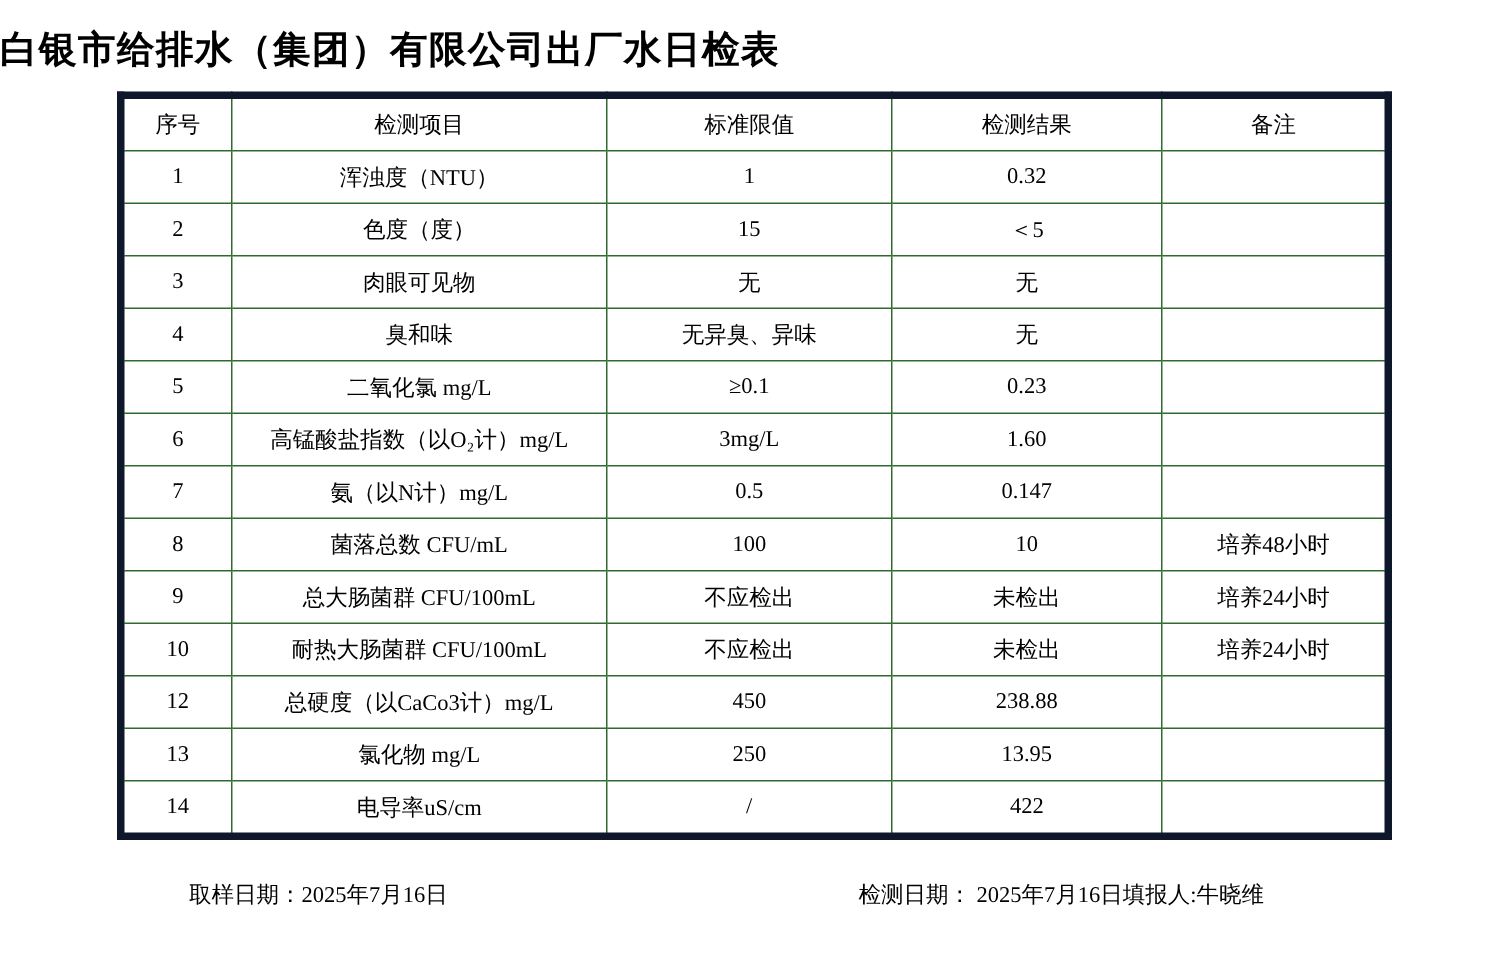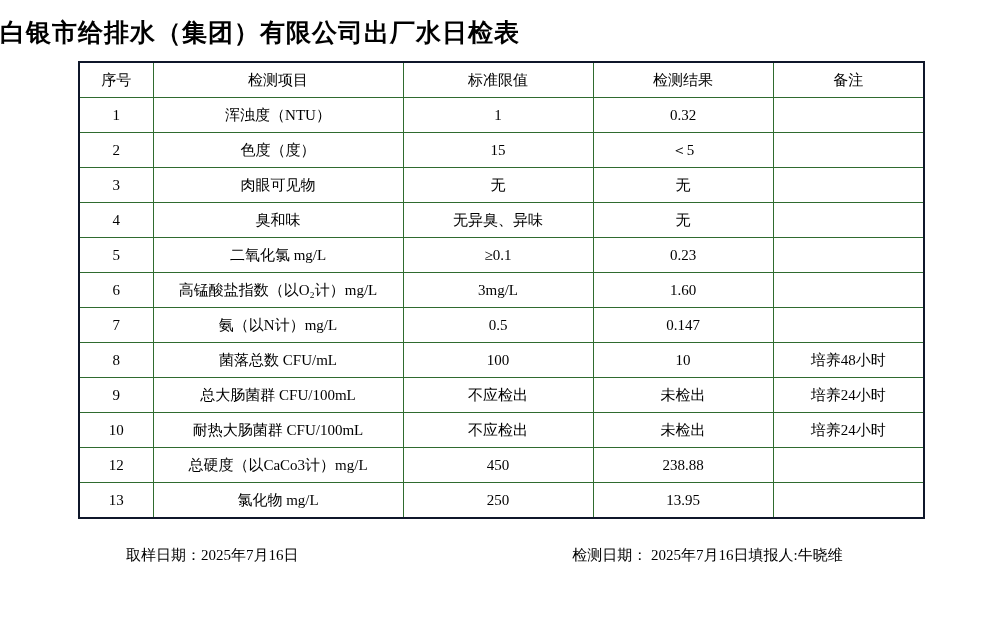--- a/index.html
+++ b/index.html
@@ -29,21 +29,21 @@
     padding-bottom: 12px;
     font-family: "Liberation Serif", "DejaVu Serif", serif;
   }
   .table-wrap {
     padding: 0 78px;
   }
   table.report {
     border-collapse: collapse;
     width: 845px;
     table-layout: fixed;
-    border: 2px solid #0f172a;
+    border: 5px solid #0f172a;
   }
   table.report td, table.report th {
     border: 1px solid #2f6b2f;
     height: 34px;
     text-align: center;
     vertical-align: middle;
     font-size: 15px;
     font-weight: normal;
     padding: 0 4px;
     font-family: "Liberation Serif", "DejaVu Serif", serif;
@@ -175,20 +175,27 @@
           <td>238.88</td>
           <td></td>
         </tr>
         <tr>
           <td>13</td>
           <td class="item-cell">氯化物 mg/L</td>
           <td>250</td>
           <td>13.95</td>
           <td></td>
         </tr>
+        <tr>
+          <td>14</td>
+          <td class="item-cell">电导率uS/cm</td>
+          <td>/</td>
+          <td>422</td>
+          <td></td>
+        </tr>
       </tbody>
     </table>
   </div>
 
   <div class="footer">
     <div class="f1 nowrap">取样日期：2025年7月16日</div>
     <div class="f2 nowrap">检测日期： 2025年7月16日</div>
     <div class="f3 nowrap">填报人:牛晓维</div>
   </div>
 

